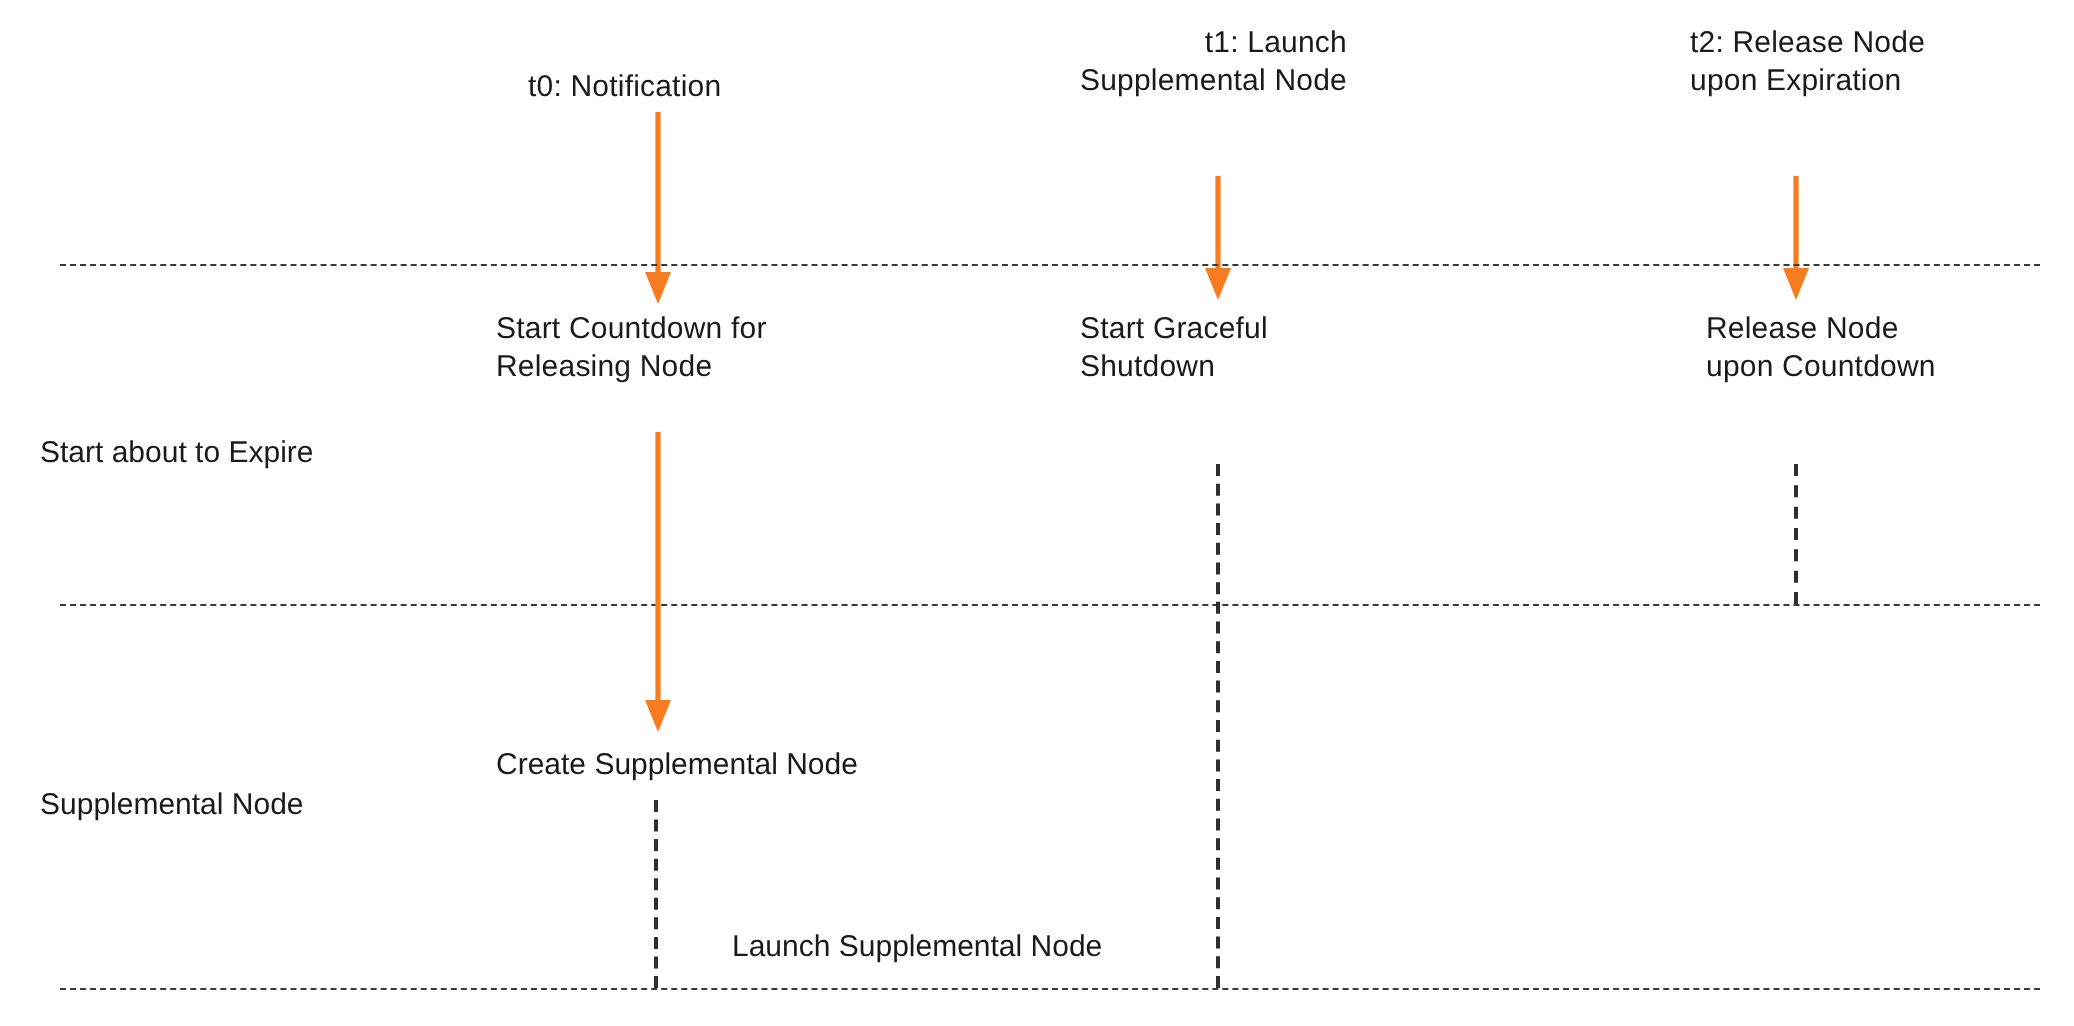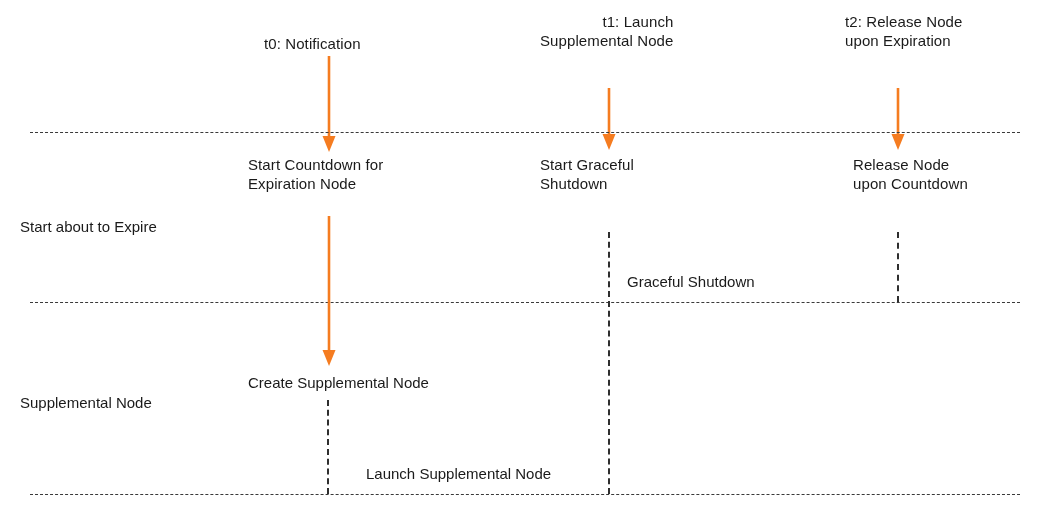--- a/index.html
+++ b/index.html
@@ -83,21 +83,21 @@
       <line x1="9" y1="0" x2="9" y2="50" stroke="#F57C20" stroke-width="2.6"></line>
       <polygon points="9,62 2.5,46 15.5,46" fill="#F57C20"></polygon>
     </svg>
   </div>
 
   <div class="hline" style="left:30px; top:132px; width:990px;"></div>
   <div class="hline" style="left:30px; top:302px; width:990px;"></div>
   <div class="hline" style="left:30px; top:494px; width:990px;"></div>
 
   <div class="label" style="left:248px; top:155px;">Start Countdown for
-Expiration Node</div>
+Releasing Node</div>
 
   <div class="label" style="left:540px; top:155px;">Start Graceful
 Shutdown</div>
 
   <div class="label" style="left:853px; top:155px;">Release Node
 upon Countdown</div>
 
   <div class="lane-label" style="left:20px; top:217px;">Start about to Expire</div>
 
   <div class="lane-label" style="left:20px; top:393px;">Supplemental Node</div>
@@ -108,19 +108,18 @@
       <polygon points="9,150 2.5,134 15.5,134" fill="#F57C20"></polygon>
     </svg>
   </div>
 
   <div class="vline" style="left:608px; top:232px; height:262px;"></div>
 
   <div class="vline" style="left:897px; top:232px; height:70px;"></div>
 
   <div class="vline" style="left:327px; top:400px; height:94px;"></div>
 
-  <div class="lane-label" style="left:627px; top:272px;">Graceful Shutdown</div>
 
   <div class="lane-label" style="left:248px; top:373px;">Create Supplemental Node</div>
 
   <div class="lane-label" style="left:366px; top:464px;">Launch Supplemental Node</div>
 
 </div>
 
 </body></html>

